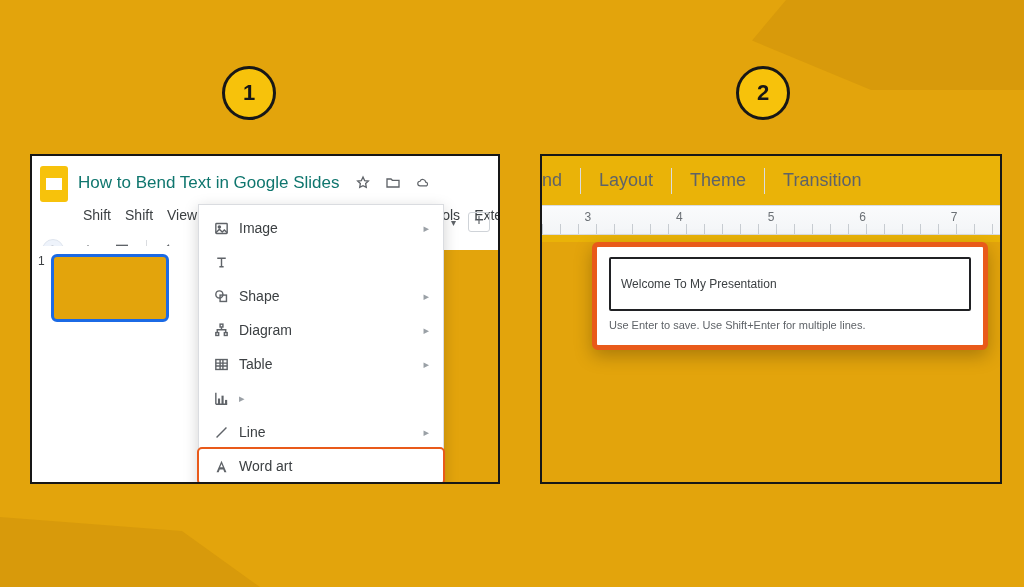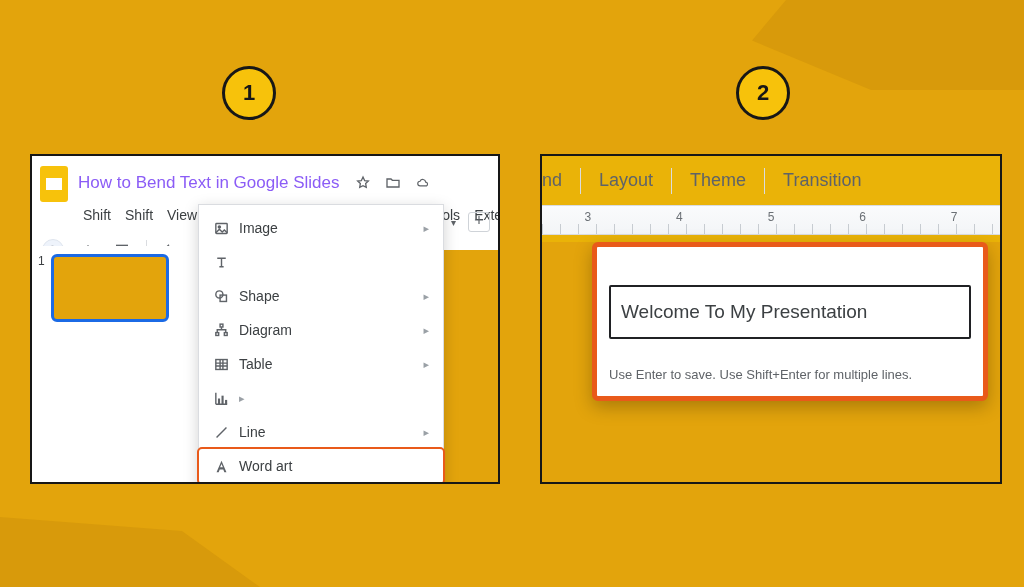--- a/index.html
+++ b/index.html
@@ -63,21 +63,21 @@
     border-radius: 3px;
     position: relative;
     margin-top: 2px;
   }
   .slides-logo::after {
     content: "";
     position: absolute;
     left: 6px; top: 12px; right: 6px; bottom: 12px;
     background: #fff;
   }
-  .doc-title { font-size: 17px; color:#8b5cf6; }
+  .doc-title { font-size: 17px; color:#0f766e; }
   .title-icons { display:flex; gap:14px; margin-left: 6px; color:#5f6368; align-items:center; }
   .tiny-icon { width:16px; height:16px; display:inline-flex; align-items:center; justify-content:center; }
 
   .menubar { display:flex; gap:0; padding: 2px 0 6px 44px; font-size:14px; color:#3c4043; align-items:center; }
   .mi { padding: 3px 7px; cursor:pointer; }
   .mi.highlight {
     border: 2.5px solid #e95a1a;
     border-radius: 3px;
     padding: 1px 5px;
   }
@@ -196,26 +196,25 @@
     border-radius: 6px;
     padding: 10px 12px 14px;
     box-shadow: 0 6px 18px rgba(0,0,0,.25);
   }
   .wa-input {
     width:100%;
     height:54px;
     border: 2px solid #202124;
     border-radius: 2px;
     padding: 6px 10px;
-    font-size:19px;
+    font-size:12px;
     color:#3c4043;
     background:#fff;
-    margin-top:28px;
-  }
-  .wa-hint { margin-top:28px; font-size:13px; color:#5f6368; }
+  }
+  .wa-hint { margin-top:8px; font-size:11px; color:#5f6368; }
 
 </style>
 </head>
 <body>
 
 <div class="deco-tr"></div>
 <div class="deco-bl"></div>
 
 <div class="badge b1">1</div>
 <div class="badge b2">2</div>

